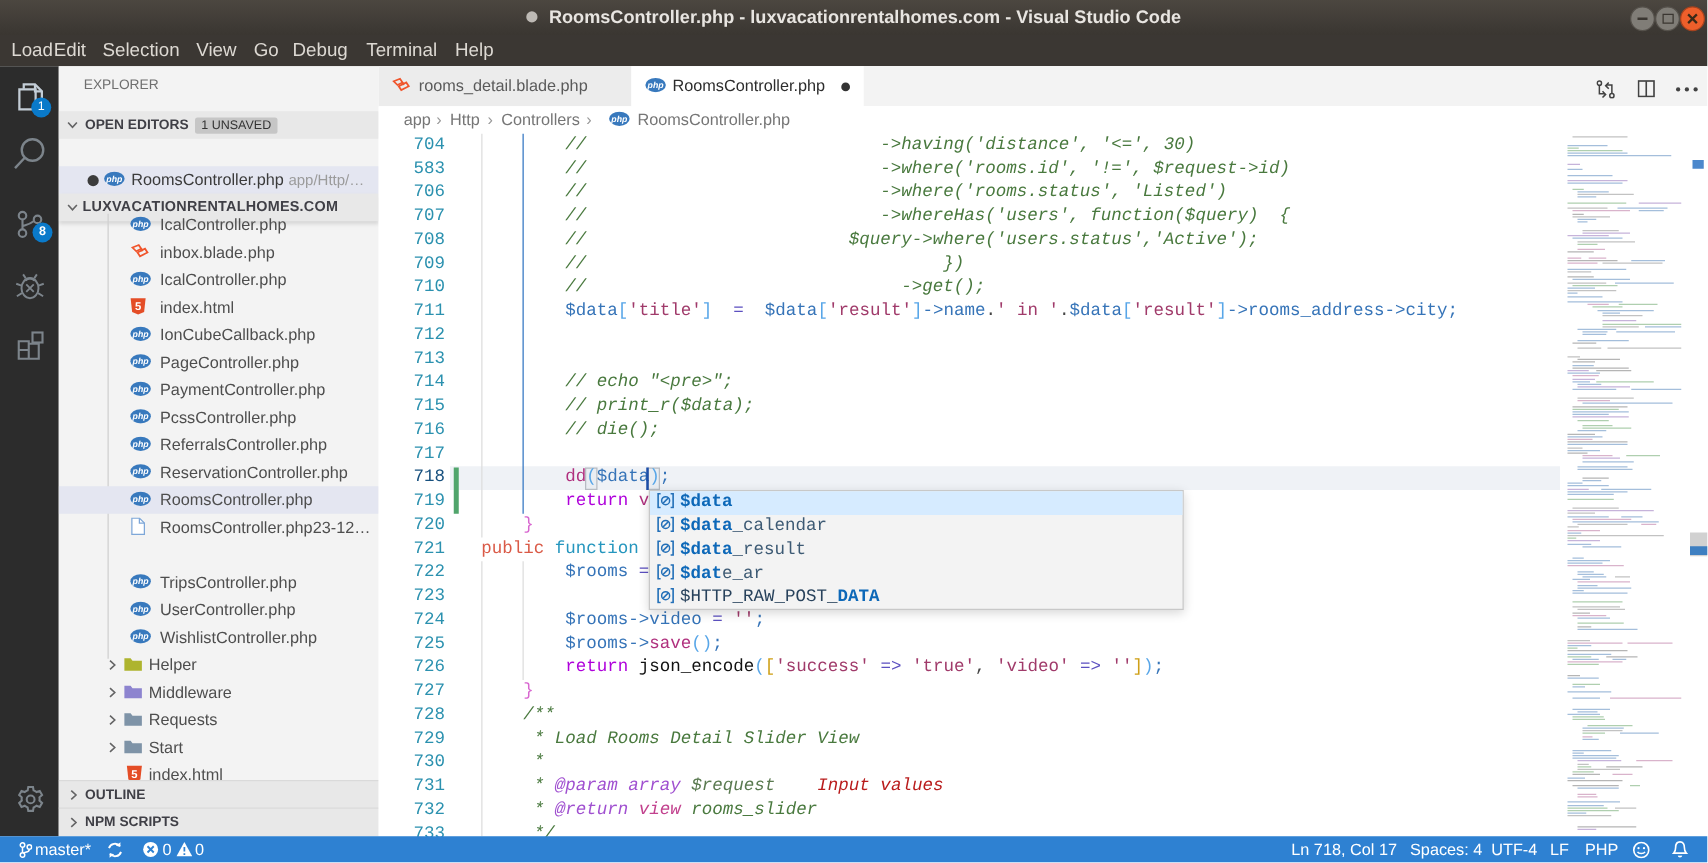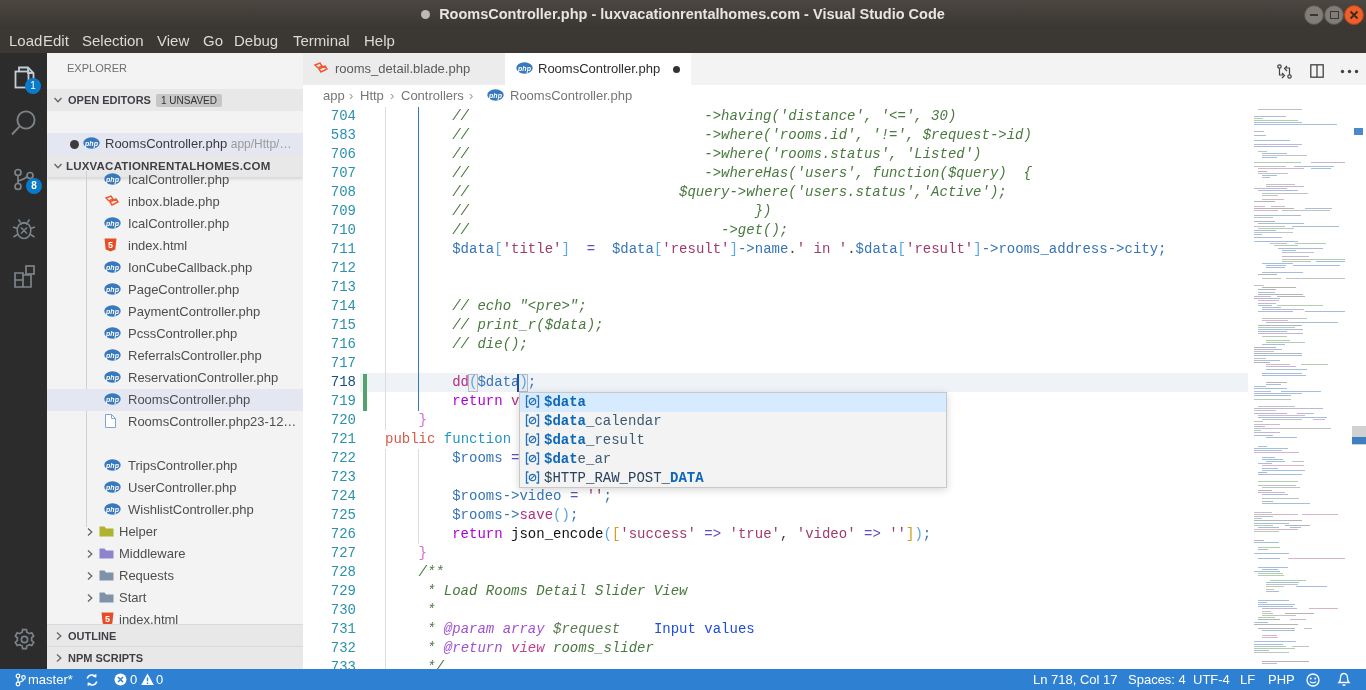--- a/index.html
+++ b/index.html
@@ -375,21 +375,21 @@
       <div style="position:absolute;top:430px;left:0;height:19px;line-height:19px;white-space:pre"><span style="color:#da5a47">public</span> <span style="color:#2596be">function</span> <span style="color:#111">roomsVideoSave</span><span style="color:#d867d0">(</span><span style="color:#2596be">Request</span> <span style="color:#3674b8">$request</span><span style="color:#d867d0">)</span> <span style="color:#d867d0">{</span></div>
       <div style="position:absolute;top:449px;left:0;height:19px;line-height:19px;white-space:pre">        <span style="color:#3674b8">$rooms</span> <span style="color:#5c50c0">=</span> <span style="color:#2596be">Rooms</span><span style="color:#444">::</span><span style="color:#b0307e">find</span><span style="color:#58a6e8">(</span><span style="color:#3674b8">$request</span><span style="color:#3674b8">-&gt;</span><span style="color:#3674b8">id</span><span style="color:#58a6e8">)</span><span style="color:#3674b8">;</span></div>
       <div style="position:absolute;top:468px;left:0;height:19px;line-height:19px;white-space:pre"></div>
       <div style="position:absolute;top:487px;left:0;height:19px;line-height:19px;white-space:pre">        <span style="color:#3674b8">$rooms</span><span style="color:#3674b8">-&gt;</span><span style="color:#3674b8">video</span> <span style="color:#5c50c0">=</span> <span style="color:#a03a6a">''</span><span style="color:#3674b8">;</span></div>
       <div style="position:absolute;top:506px;left:0;height:19px;line-height:19px;white-space:pre">        <span style="color:#3674b8">$rooms</span><span style="color:#3674b8">-&gt;</span><span style="color:#b0307e">save</span><span style="color:#58a6e8">(</span><span style="color:#58a6e8">)</span><span style="color:#3674b8">;</span></div>
       <div style="position:absolute;top:525px;left:0;height:19px;line-height:19px;white-space:pre">        <span style="color:#af00db">return</span> <span style="color:#111">json_encode</span><span style="color:#58a6e8">(</span><span style="color:#cfa018">[</span><span style="color:#a03a6a">'success'</span> <span style="color:#5c50c0">=&gt;</span> <span style="color:#a03a6a">'true'</span><span style="color:#444">,</span> <span style="color:#a03a6a">'video'</span> <span style="color:#5c50c0">=&gt;</span> <span style="color:#a03a6a">''</span><span style="color:#cfa018">]</span><span style="color:#58a6e8">)</span><span style="color:#3674b8">;</span></div>
       <div style="position:absolute;top:544px;left:0;height:19px;line-height:19px;white-space:pre">    <span style="color:#d867d0">}</span></div>
       <div style="position:absolute;top:563px;left:0;height:19px;line-height:19px;white-space:pre">    <span style="color:#49793e;font-style:italic">/**</span></div>
       <div style="position:absolute;top:582px;left:0;height:19px;line-height:19px;white-space:pre">     <span style="color:#49793e;font-style:italic">* Load Rooms Detail Slider View</span></div>
       <div style="position:absolute;top:601px;left:0;height:19px;line-height:19px;white-space:pre">     <span style="color:#49793e;font-style:italic">*</span></div>
-      <div style="position:absolute;top:620px;left:0;height:19px;line-height:19px;white-space:pre">     <span style="color:#49793e;font-style:italic">*</span> <span style="color:#a050d0;font-style:italic">@param array</span> <span style="color:#5a7a50;font-style:italic">$request</span>    <span style="color:#1d4ed8;">Input values</span></div>
+      <div style="position:absolute;top:620px;left:0;height:19px;line-height:19px;white-space:pre">     <span style="color:#49793e;font-style:italic">*</span> <span style="color:#a050d0;font-style:italic">@param array</span> <span style="color:#5a7a50;font-style:italic">$request</span>    <span style="color:#b91c1c;font-style:italic">Input values</span></div>
       <div style="position:absolute;top:639px;left:0;height:19px;line-height:19px;white-space:pre">     <span style="color:#49793e;font-style:italic">*</span> <span style="color:#a050d0;font-style:italic">@return</span> <span style="color:#c2428e;font-style:italic">view</span> <span style="color:#49793e;font-style:italic">rooms_slider</span></div>
       <div style="position:absolute;top:658px;left:0;height:19px;line-height:19px;white-space:pre">     <span style="color:#49793e;font-style:italic">*/</span></div>
     </div>
 
  <div class="abs" style="left:517px;top:374px;width:2px;height:18px;background:#1d4ea8"></div>
 </div>
 
 <div class="abs" style="left:1248px;top:107px;width:118px;height:562px;background:#fff;overflow:hidden">
 </div>
 <div style="position:absolute;left:1258px;top:109.0px;width:44px;height:1px;background:#c2c2c2"></div>

